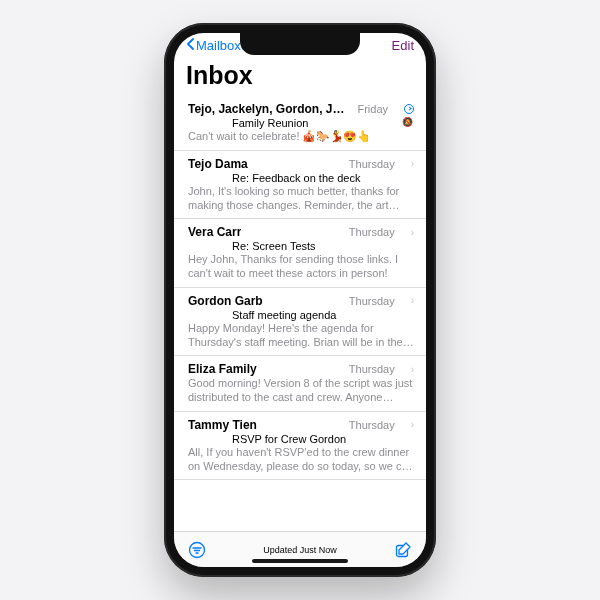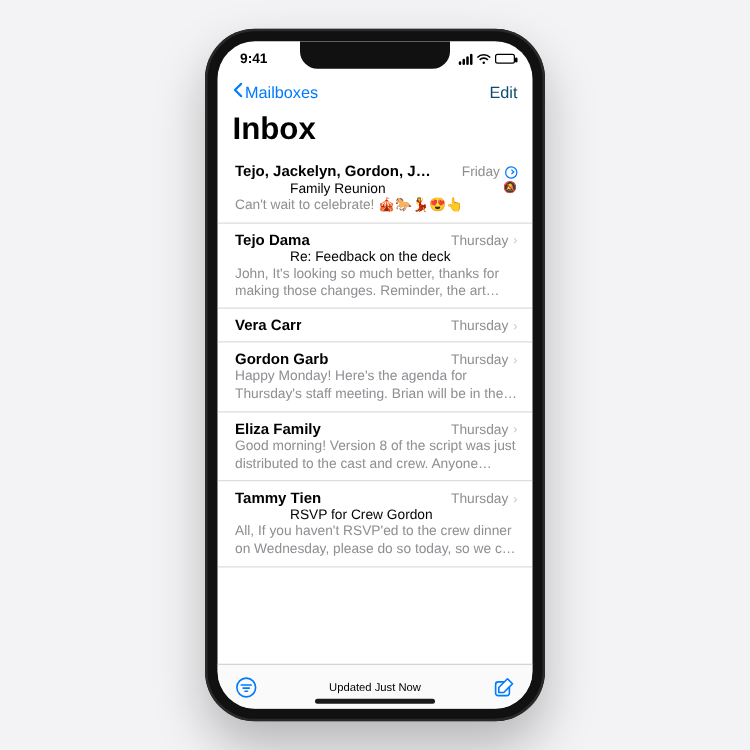--- a/index.html
+++ b/index.html
@@ -49,34 +49,34 @@
   .batt::after { content: ""; position: absolute; right: -3px; top: 2px; width: 2px; height: 4px; background: #000; border-radius: 1px; }
   .batt .fill { background: #000; width: 12px; height: 6px; margin: 0; }
   .wifi svg { display: block; }
 
   .navbar {
     display: flex; justify-content: space-between; align-items: center;
     padding: 0 12px; height: 24px;
     font-size: 13px;
   }
   .navbar .back { color: #007aff; display: flex; align-items: center; gap: 2px; }
-  .navbar .edit { color: #0c4a6e; }
+  .navbar .edit { color: #701a75; }
   .title {
     font-size: 25px; font-weight: 700;
     padding: 4px 12px 6px;
   }
   .list { flex: 1; overflow: hidden; }
   .row {
     padding: 6px 12px 6px 14px;
     border-bottom: 0.5px solid #dcdcdc;
     position: relative;
   }
   .row .line1 { display: flex; justify-content: space-between; align-items: baseline; }
   .sender { font-size: 12px; font-weight: 600; color: #000; white-space: nowrap; overflow: hidden; text-overflow: ellipsis; max-width: 160px; }
-  .datecol { display: flex; align-items: center; gap: 4px; flex-shrink: 0; }
+  .datecol { display: flex; align-items: center; gap: 16px; flex-shrink: 0; }
   .date { font-size: 11px; color: #8e8e93; }
   .chev { color: #c7c7cc; font-size: 10px; }
   .ind { width: 10px; height: 10px; border: 1.2px solid #007aff; border-radius: 50%; position: relative; }
   .ind::after { content: ""; position: absolute; left: 3px; top: 1.5px; width: 2px; height: 2px; border-top: 1.2px solid #007aff; border-right: 1.2px solid #007aff; transform: rotate(45deg); }
   .mute { color: #c7c7cc; font-size: 9px; line-height: 1; }
   .subject { font-size: 11px; color: #000; margin-top: 1px; white-space: nowrap; overflow: hidden; text-overflow: ellipsis; margin-left: 44px; }
   .preview { font-size: 11px; color: #8e8e93; line-height: 1.25;
     display: -webkit-box; -webkit-line-clamp: 2; -webkit-box-orient: vertical; overflow: hidden;
     margin-top: 1px;
   }
@@ -91,37 +91,20 @@
   .home-ind { position: absolute; bottom: 4px; left: 50%; transform: translateX(-50%);
     width: 96px; height: 4px; background: #000; border-radius: 3px; opacity: 0.9; }
 </style>
 </head>
 <body>
 
 <div class="phone">
   <div class="screen">
     <div class="notch"></div>
 
-    <div class="statusbar">
-      <span>9:41</span>
-      <span class="right">
-        <span class="sig">
-            <span></span>
-            <span></span>
-            <span></span>
-            <span></span>
-          </span>
-        <span class="wifi">
-          <svg width="12" height="9" viewBox="0 0 12 9">
-              <path d="M6 8.2a1 1 0 100-2 1 1 0 000 2zM3.2 5.3a4 4 0 015.6 0l.9-.9a5.3 5.3 0 00-7.4 0l.9.9zM1.3 3.4a6.7 6.7 0 019.4 0l.9-.9a8 8 0 00-11.2 0l.9.9z" fill="#000"></path>
-            </svg>
-        </span>
-        <span class="batt"><span class="fill"></span></span>
-      </span>
-    </div>
 
     <div class="navbar">
       <div class="back">
         <span>
           <svg width="8" height="12" viewBox="0 0 8 12">
               <path d="M7 1L2 6l5 5" stroke="#007aff" stroke-width="1.8" fill="none" stroke-linecap="round" stroke-linejoin="round"></path>
             </svg>
         </span>
         <span>Mailboxes</span>
       </div>
@@ -155,29 +138,32 @@
           <div class="preview">John, It's looking so much better, thanks for making those changes. Reminder, the art direc…</div>
         </div>
         <div class="row">
           <div class="line1">
             <div class="sender">Vera Carr</div>
             <div class="datecol">
               <span class="date">Thursday</span>
               <span class="chev">›</span>
             </div>
           </div>
+          <div class="subject">Re: Screen Tests</div>
+          <div class="preview">Hey John, Thanks for sending those links. I can't wait to meet these actors in person!</div>
         </div>
         <div class="row">
           <div class="line1">
             <div class="sender">Gordon Garb</div>
             <div class="datecol">
               <span class="date">Thursday</span>
               <span class="chev">›</span>
             </div>
           </div>
+          <div class="subject">Staff meeting agenda</div>
           <div class="preview">Happy Monday! Here's the agenda for Thursday's staff meeting. Brian will be in the ai…</div>
         </div>
         <div class="row">
           <div class="line1">
             <div class="sender">Eliza Family</div>
             <div class="datecol">
               <span class="date">Thursday</span>
               <span class="chev">›</span>
             </div>
           </div>

